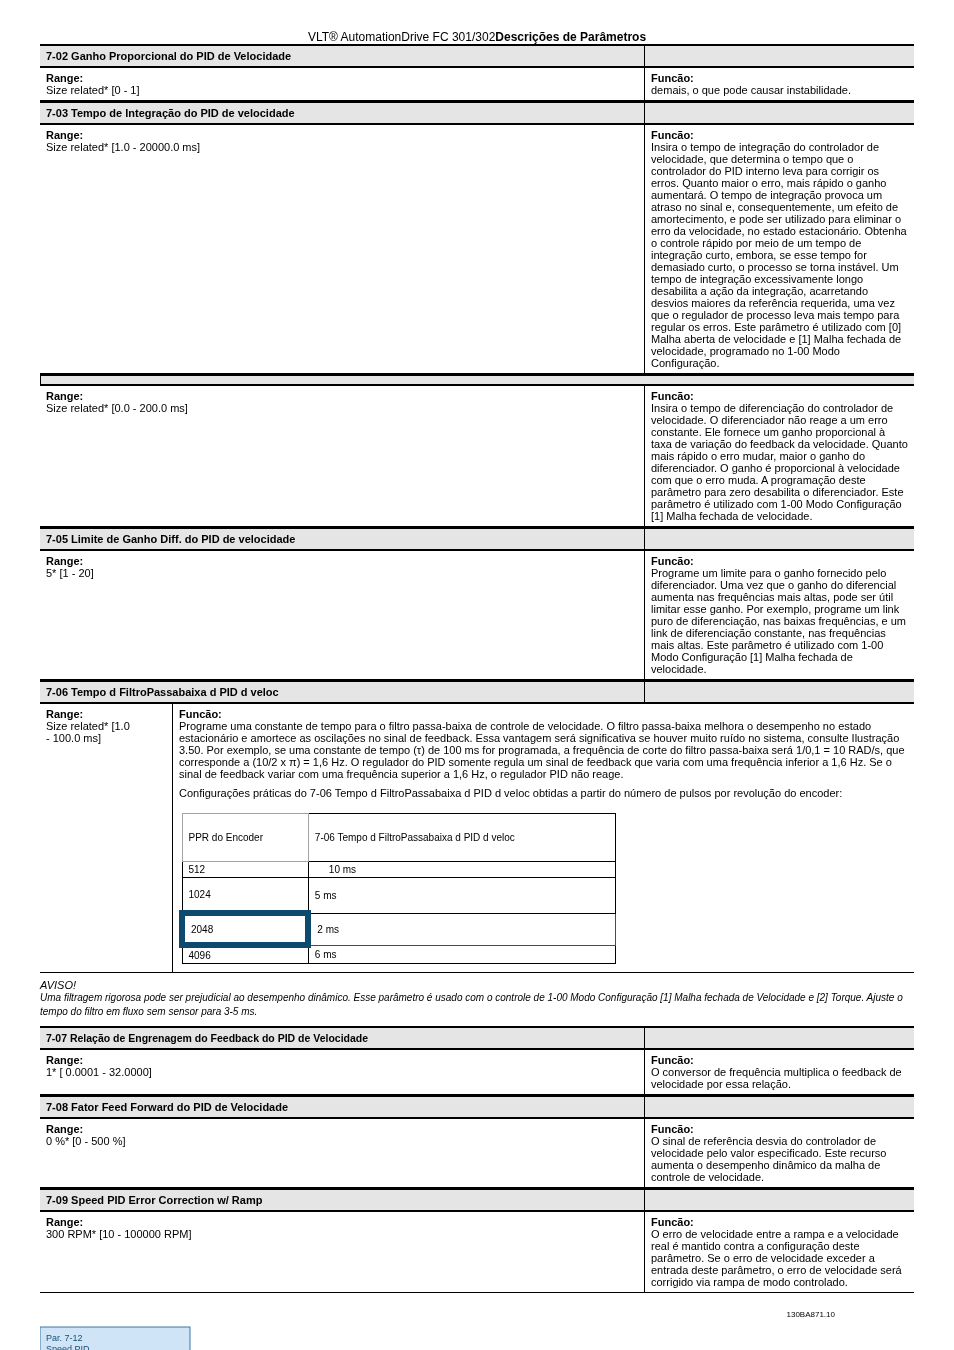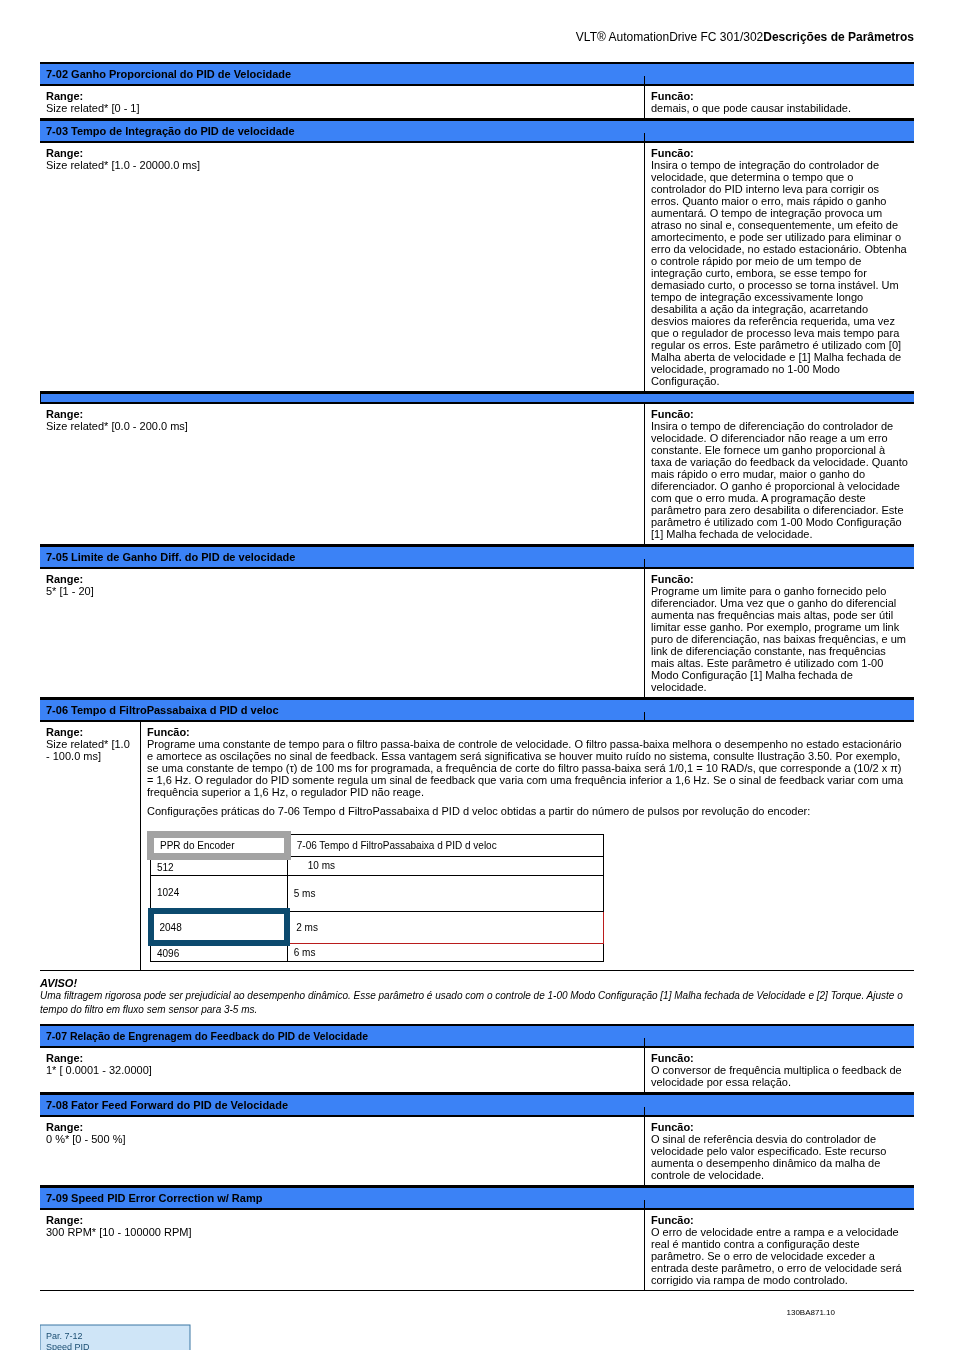--- a/index.html
+++ b/index.html
@@ -5,31 +5,31 @@
   * { box-sizing: border-box; margin: 0; padding: 0; }
   body {
     font-family: Arial, Helvetica, sans-serif;
     font-size: 11px;
     color: #000;
     background: #fff;
     width: 954px;
     margin: 0 auto;
     padding: 30px 40px 20px 40px;
   }
-  .page-header { display: flex; justify-content: flex-end; font-size: 12px; margin-bottom: 18px; }
+  .page-header { display: flex; justify-content: center; font-size: 12px; margin-bottom: 0; }
   .page-header .right { font-weight: bold; }
 
   .sec-row { border-top: 2px solid #000; border-bottom: 1px solid #000; display: flex; }
-  .sec-row.thin-top { border-top: 1px solid #000; }
-  .sec-row.header-shade { background: #3b82f6; font-weight: bold; align-items: flex-end; }
+  .sec-row.thin-top { border-top: 1px solid #000; gap: 32px; }
+  .sec-row.header-shade { background: #e5e5e5; font-weight: bold; }
   .sec-left { flex: 1; padding: 4px 6px; }
   .sec-right { width: 270px; border-left: 1px solid #000; padding: 4px 6px; }
 
   .para { margin: 6px 0 12px 0; line-height: 1.35; }
-  .note-head { font-weight: bold; font-style: italic; margin-top: 6px; }
+  .note-head { font-weight: normal; font-style: italic; margin-top: 6px; }
   .note-body { font-style: italic; font-size: 10px; line-height: 1.35; margin-bottom: 8px; }
 
   .diagram-wrap { margin: 14px 0 8px 0; }
 
   
   svg { font-family: Arial, Helvetica, sans-serif; }
   .block-bg { fill:#cfe5f7; stroke:#3a77a3; stroke-width:1; }
   .block-white { fill:#fff; stroke:#000; stroke-width:1; }
   .thinline { stroke:#000; stroke-width:1; fill:none; }
   .thinline-b { stroke:#3a77a3; stroke-width:1; fill:none; }
@@ -113,21 +113,21 @@
     <b>Range:</b><br>
     <span>Size related*   [1.0 - 100.0 ms]</span>
   </div>
   <div class="sec-left" style="border-left:1px solid #000">
     <b>Funcão:</b><br>
     <span>Programe uma constante de tempo para o filtro passa-baixa de controle de velocidade. O filtro passa-baixa melhora o desempenho no estado estacionário e amortece as oscilações no sinal de feedback. Essa vantagem será significativa se houver muito ruído no sistema, consulte Ilustração 3.50. Por exemplo, se uma constante de tempo (τ) de 100 ms for programada, a frequência de corte do filtro passa-baixa será 1/0,1 = 10 RAD/s, que corresponde a (10/2 x π) = 1,6 Hz. O regulador do PID somente regula um sinal de feedback que varia com uma frequência inferior a 1,6 Hz. Se o sinal de feedback variar com uma frequência superior a 1,6 Hz, o regulador PID não reage.</span>
     <p class="para">Configurações práticas do 7-06 Tempo d FiltroPassabaixa d PID d veloc obtidas a partir do número de pulsos por revolução do encoder:</p>
     <table style="width:60%;border-collapse:collapse;font-size:10px;margin:4px 0">
       <tbody>
           <tr>
-        <td style="border:7px solid #a3a3a3;padding:2px 6px">PPR do Encoder</td>
+        <td style="border:1px solid #a3a3a3;padding:18px 6px">PPR do Encoder</td>
         <td style="border:1px solid #000;padding:2px 6px">7-06 Tempo d FiltroPassabaixa d PID d veloc</td>
       </tr>
       <tr>
             <td style="border:1px solid #000;padding:2px 6px">512</td>
             <td style="border:1px solid #000;padding:2px 20px">10 ms</td>
           </tr>
       <tr>
             <td style="border:1px solid #000;padding:2px 6px">1024</td>
             <td style="border:1px solid #000;padding:12px 6px">5 ms</td>
           </tr>

